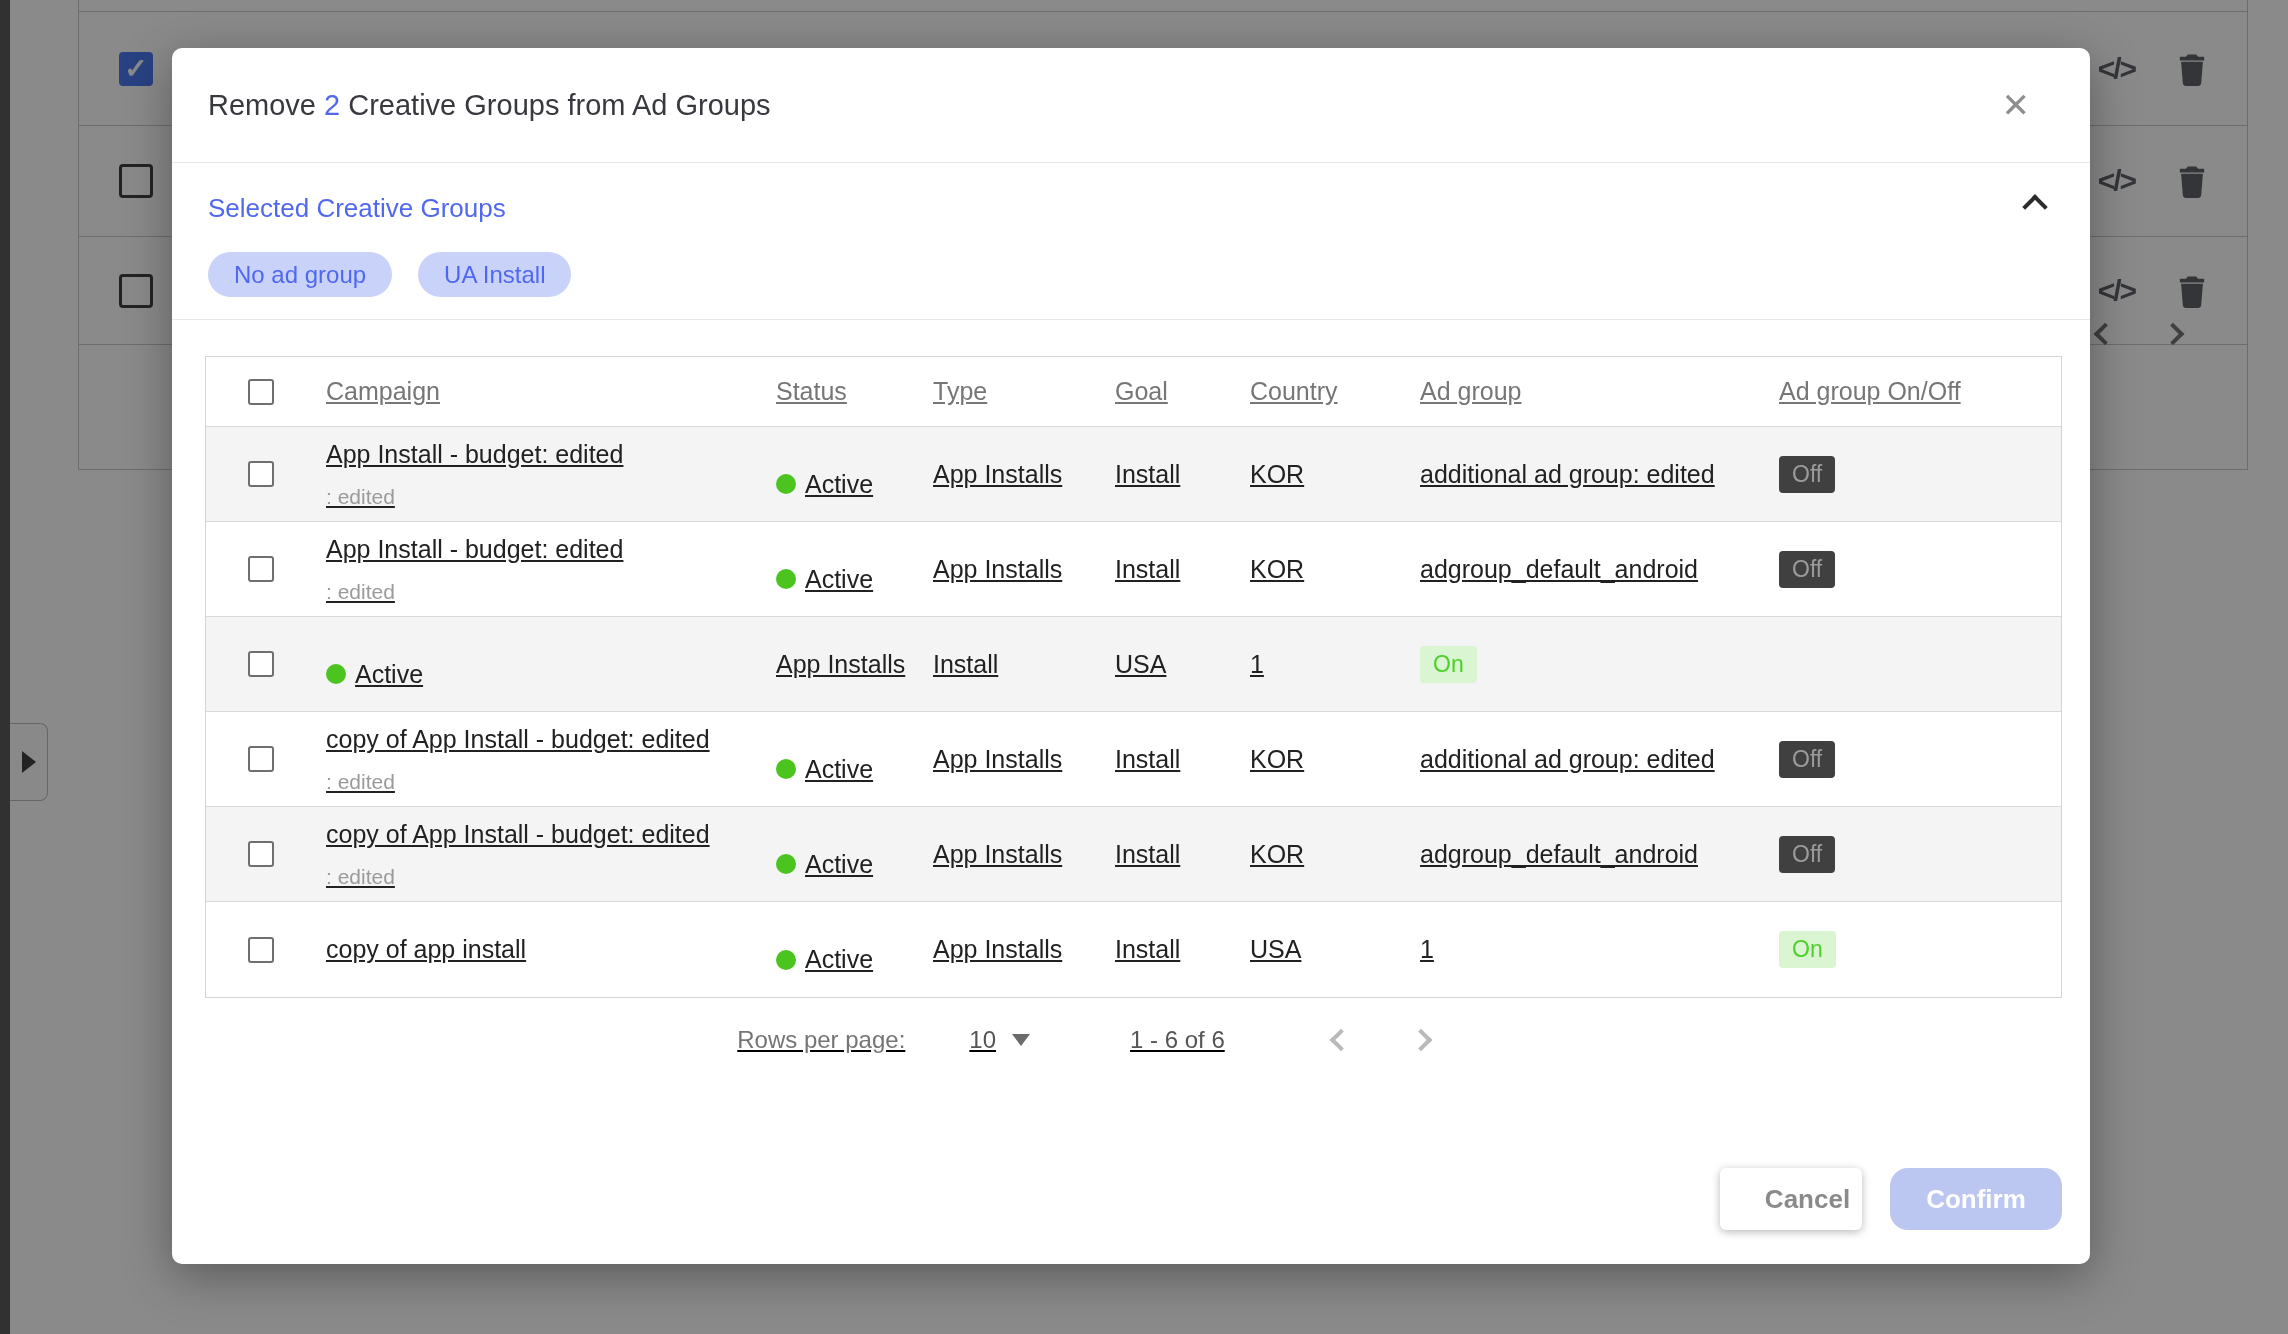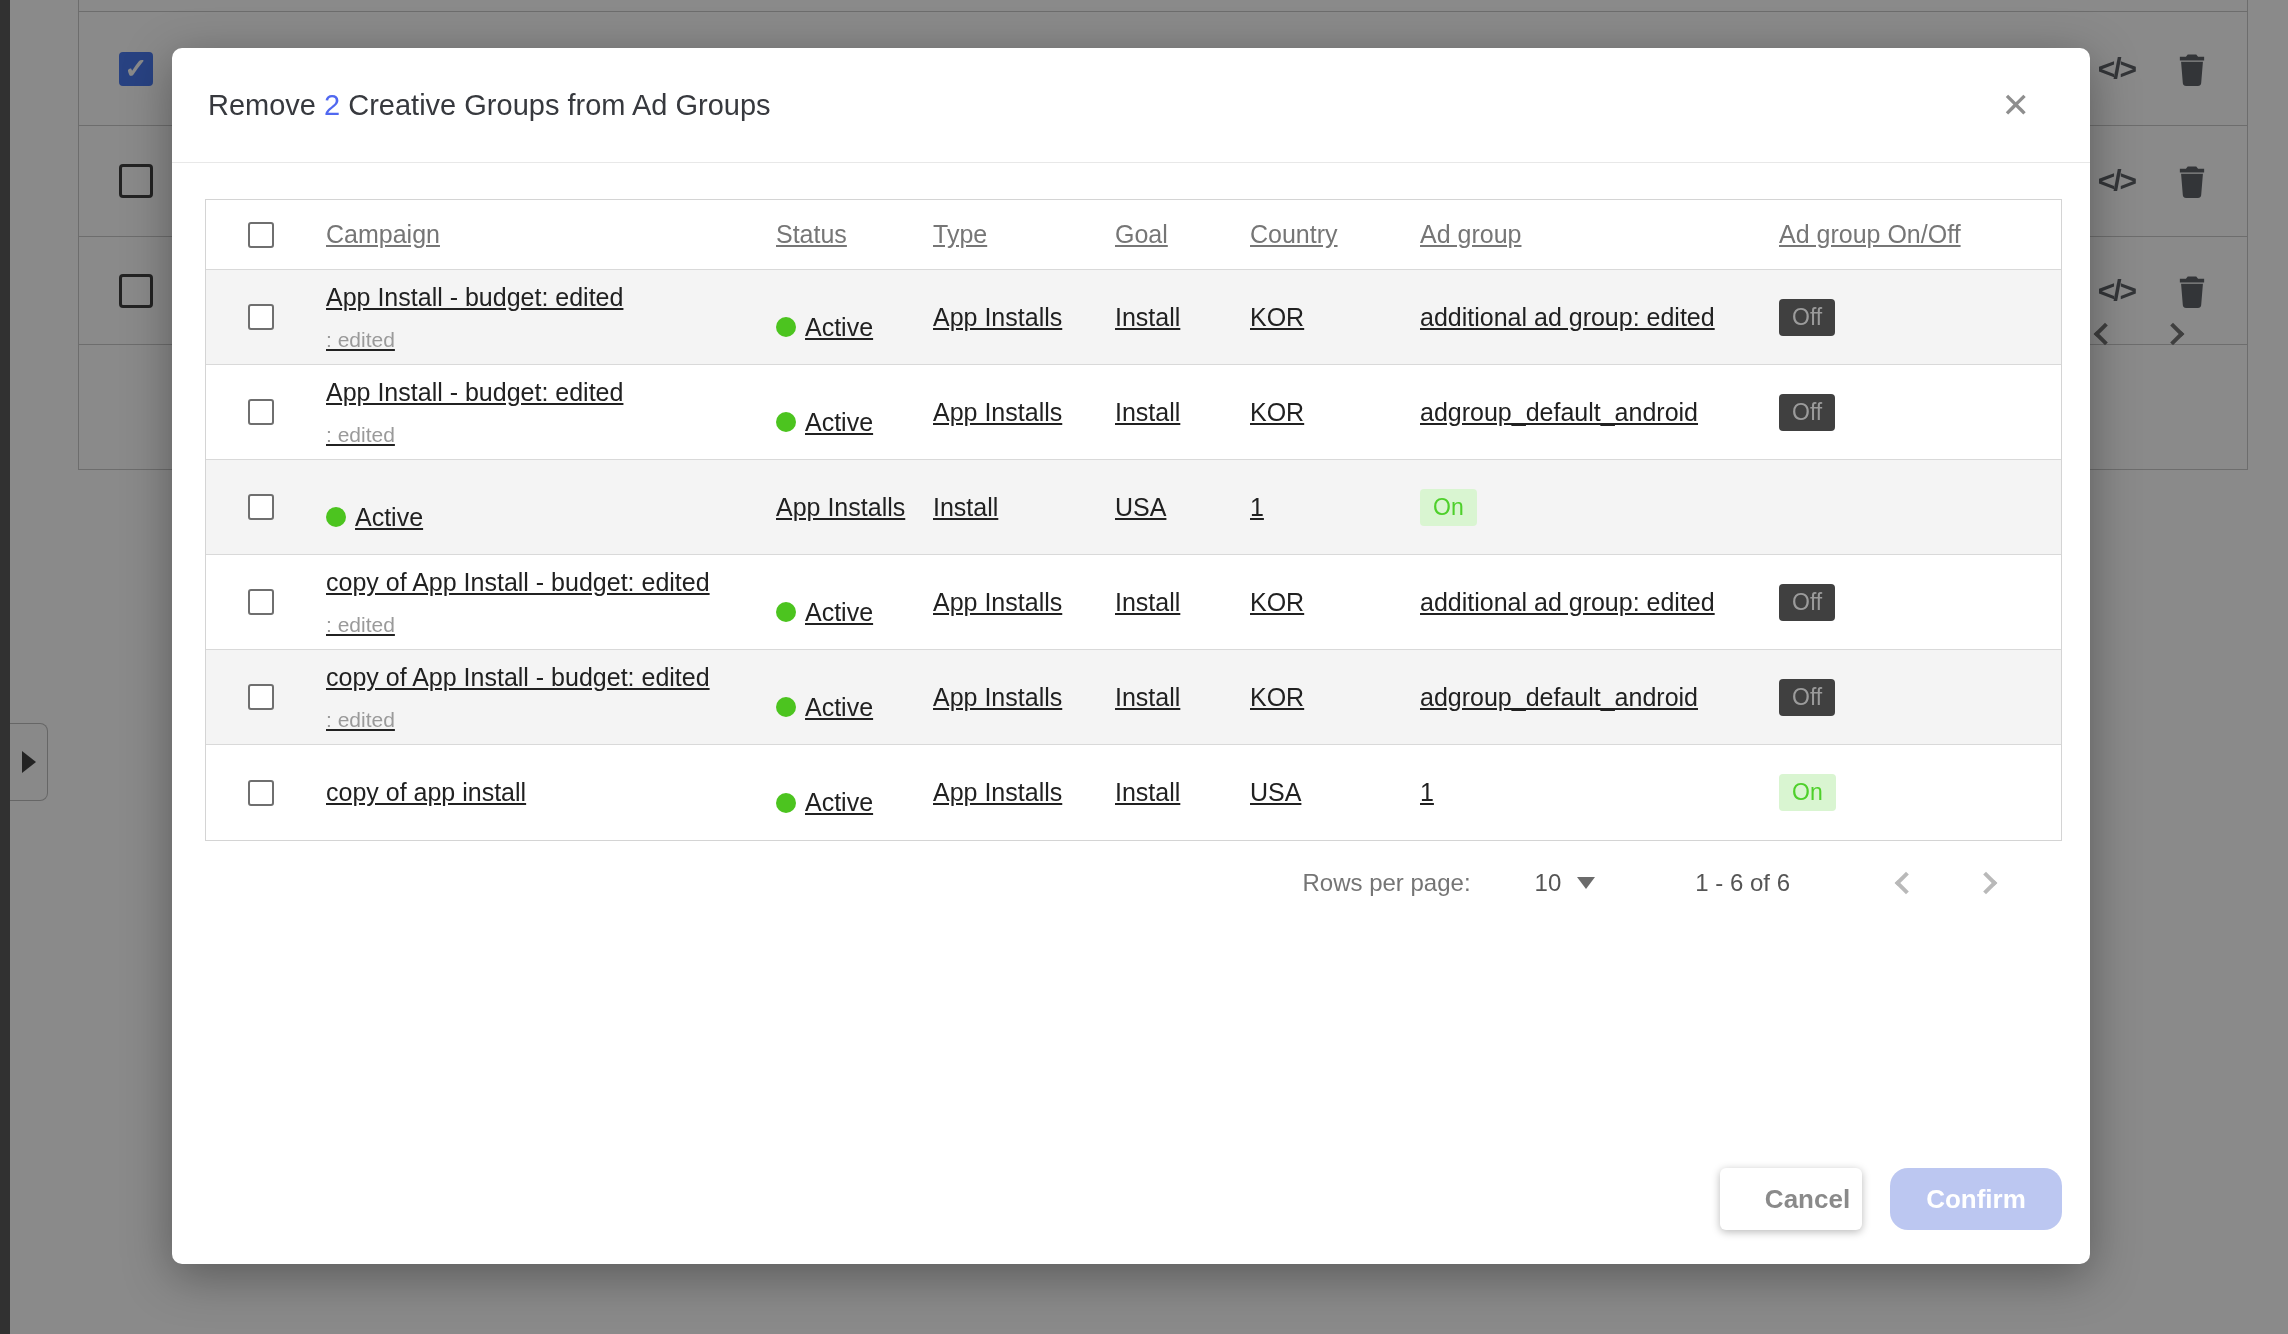--- a/index.html
+++ b/index.html
@@ -77,22 +77,22 @@
     display:inline-block; cursor:pointer; }
   .camp-name { font-size:25px; color:#212121; }
   .camp-sub { font-size:21px; color:#9a9a9a; margin-top:16px; }
   .camp-sub:empty { display:none; }
   .c-status { display:flex; align-items:center; gap:9px;margin-top:20px; }
   .dot { width:20px; height:20px; border-radius:50%; background:#4cc41f; flex:0 0 auto; }
   .badge { display:inline-block; font-size:23px; padding:5px 13px; border-radius:4px; }
   .badge.off { background:#404040; color:#9b9b9b; }
   .badge.on  { background:#d9f5d1; color:#4ed02b; }
 
-  .m-pagination { display:flex; align-items:center; justify-content:flex-end;
-    padding:28px 96px 0 0; gap:8px; font-size:24px; }
+  .m-pagination { display:flex; align-items:center; justify-content:center;
+    padding:28px 96px 0 0; gap:8px; font-size:24px;text-decoration:underline; }
   .rpp-label { color:#757575; }
   .rpp-select { display:flex; align-items:center; gap:16px; margin-left:56px; color:#555;
     cursor:pointer; }
   .dd-arrow { width:0; height:0; border-left:9px solid transparent; border-right:9px solid transparent;
     border-top:12px solid #6b6b6b; }
   .range { margin-left:92px; color:#555; }
   .pg-chevs { display:flex; gap:64px; margin-left:100px; align-items:center; }
 
   .m-footer { margin-top:auto; display:flex; justify-content:flex-end; gap:28px;
     padding:0 28px 34px 0; }
@@ -157,20 +157,32 @@
 
 <div class="overlay"></div>
 
 <div class="modal">
 
   <div class="m-header">
     <h1 class="m-title"><span>Remove </span><span class="count">2</span><span> Creative Groups from Ad Groups</span></h1>
     <button class="close-btn">✕</button>
   </div>
 
+  <div class="m-section">
+    <div class="sec-head-row">
+      <div class="sec-heading">Selected Creative Groups</div>
+      <button class="collapse-btn">
+        <span class="chev up"></span>
+      </button>
+    </div>
+    <div class="chips">
+      <span class="chip">No ad group</span>
+      <span class="chip">UA Install</span>
+    </div>
+  </div>
 
   <div class="m-table">
     <div class="trow head">
       <div class="cell c-check">
           <span class="cb"></span>
         </div>
       <div class="cell" style="color:#767676">Campaign</div>
       <div class="cell" style="color:#767676">Status</div>
       <div class="cell" style="color:#767676">Type</div>
       <div class="cell" style="color:#767676">Goal</div>

